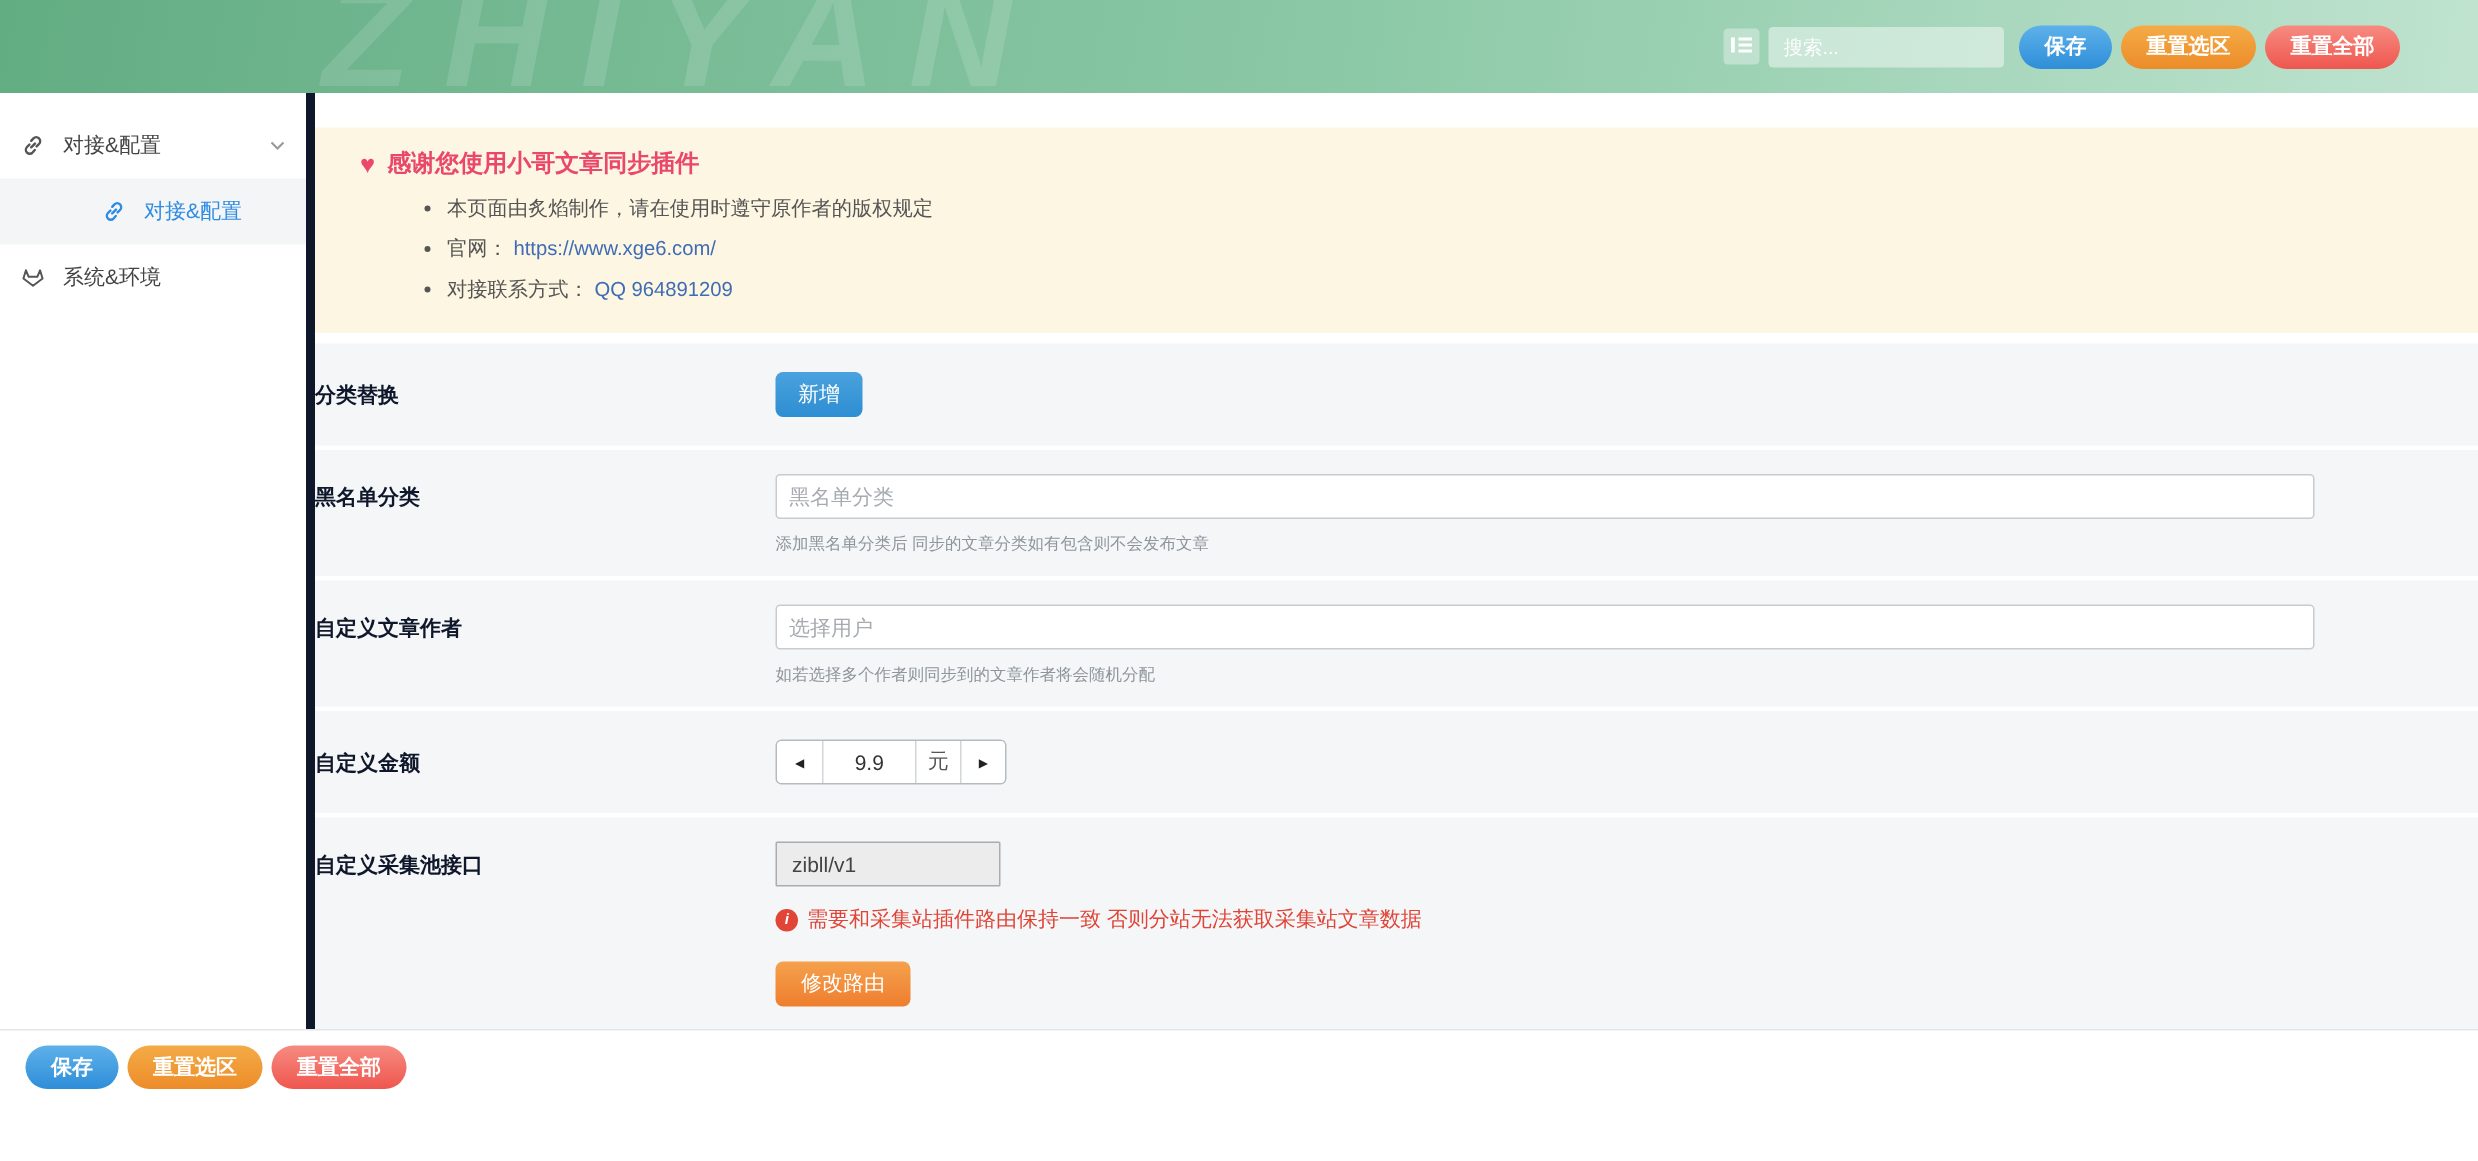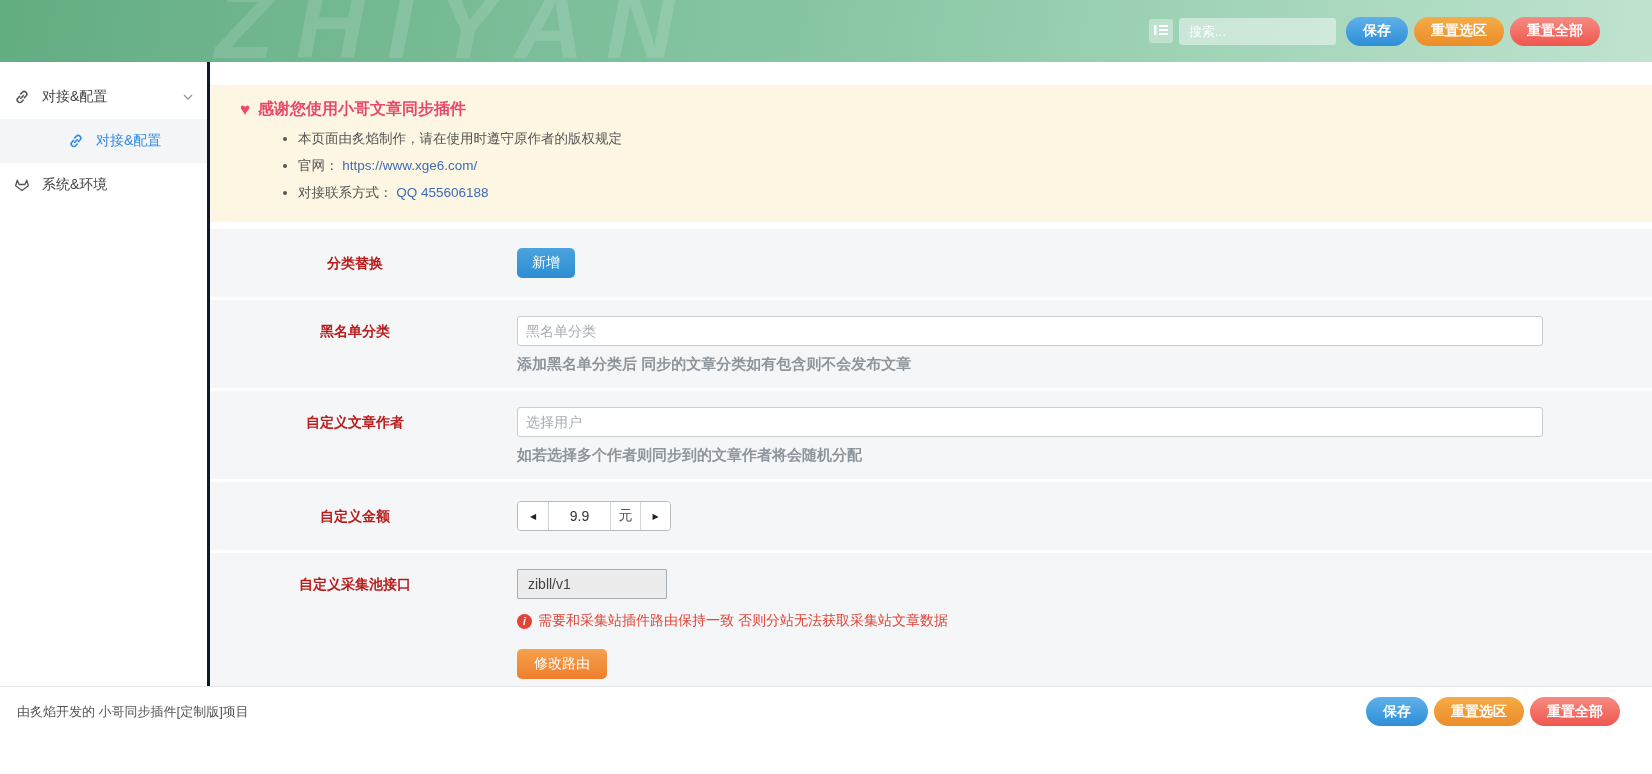--- a/index.html
+++ b/index.html
@@ -22,51 +22,51 @@
     background:rgba(255,255,255,0.45); padding:0 10px; font-size:13px; color:#fff; outline:none; }
   .search-input::placeholder { color:rgba(255,255,255,0.95); }
   .pill { height:29px; border:none; border-radius:15px; color:#fff; font-weight:bold;
     font-size:14px; padding:0 17px; cursor:pointer; }
   .pill-save { background:linear-gradient(180deg,#5eb1ea,#2e8ed8); }
   .pill-reset-sel { background:linear-gradient(180deg,#f4ab46,#ec8c29); }
   .pill-reset-all { background:linear-gradient(180deg,#f68b81,#ef564e); }
 
   
   .layout { flex:1; display:flex; min-height:0; background:#fff; }
-  .sidebar { width:210px; flex:0 0 210px; background:#fff; border-right:3px solid #0f172a; padding-top:13px; }
+  .sidebar { width:210px; flex:0 0 210px; background:#fff; border-right:6px solid #0f172a; padding-top:13px; }
   .side-item { height:44px; display:flex; align-items:center; padding:0 14px; font-size:14px;
     color:#444; cursor:pointer; }
   .side-item .mi { display:flex; align-items:center; color:#555; margin-right:12px; }
   .side-item .chev { margin-left:auto; display:flex; }
   .side-item.child { padding-left:68px; }
   .side-item.active { background:#f4f5f6; color:#2e8be4; }
   .side-item.active .mi { color:#2e8be4; }
 
   
   .main { flex:1; display:flex; flex-direction:column; background:#fff; overflow:hidden; }
   .notice { margin-top:23px; background:#fdf6e2; padding:14px 30px 8px 30px; }
   .notice-title { display:flex; align-items:center; gap:8px; color:#e9486b; font-weight:bold; font-size:16px; }
   .heart { color:#ed486b; font-size:17px; line-height:1; }
   .notice ul { margin:10px 0 12px 0; padding-left:58px; }
   .notice li { color:#555; font-size:13.5px; margin:9px 0; }
   .link { color:#3f6cb5; cursor:pointer; }
 
   .row { background:#f4f6f8; display:flex; margin-top:3px; }
   .row.first { margin-top:7px; }
-  .row-label { width:290px; flex:0 0 290px; text-align:center; font-size:14px; font-weight:bold;
-    color:#b91c1c; line-height:30px; }
+  .row-label { width:290px; flex:0 0 290px; text-align:left; font-size:14px; font-weight:bold;
+    color:#0f172a; line-height:30px; }
   .row-control { margin-left:17px; flex:1; padding-right:109px; }
   .pad-sm { padding-top:19px; padding-bottom:19px; }
   .pad-md { padding-top:16px; padding-bottom:14px; }
   .pad-lg { padding-top:16px; padding-bottom:18px; }
 
   .text-input { width:100%; height:30px; border:1px solid #c8ccd0; border-radius:3px;
     background:#fff; padding:0 8px; font-size:14px; color:#333; outline:none; }
   .text-input::placeholder { color:#a7abb0; }
-  .help { margin-top:9px; font-size:15px; color:#8e959b;font-weight:bold; }
+  .help { margin-top:9px; font-size:11px; color:#8e959b; }
 
   .btn-add { background:linear-gradient(180deg,#4ba2de,#2d8ed2); color:#fff; border:none;
     border-radius:5px; height:30px; padding:0 15px; font-size:14px; cursor:pointer; }
 
   .stepper { display:inline-flex; height:30px; border:1px solid #b5babf; border-radius:4px;
     background:#fff; overflow:hidden; }
   .stepper > * { display:flex; align-items:center; justify-content:center; }
   .step-btn { width:30px; border:none; background:#fff; font-size:8px; color:#222; cursor:pointer; }
   .step-sep { border-left:1px solid #d2d6d9 !important; }
   .step-value { width:62px; border:none; text-align:center; font-size:14px; color:#333; outline:none;
@@ -161,21 +161,21 @@
         <ul>
           <li>
             <span>本页面由炙焰制作，请在使用时遵守原作者的版权规定</span>
           </li>
           <li>
             <span>官网：</span>
             <a class="link">https://www.xge6.com/</a>
           </li>
           <li>
             <span>对接联系方式：</span>
-            <a class="link">QQ 455606188</a>
+            <a class="link">QQ 964891209</a>
           </li>
         </ul>
       </div>
 
       <div class="row first pad-sm">
         <div class="row-label">分类替换</div>
         <div class="row-control">
           <button class="btn-add">新增</button>
         </div>
       </div>
@@ -221,21 +221,20 @@
             <span>需要和采集站插件路由保持一致 否则分站无法获取采集站文章数据</span>
           </div>
           <button class="btn-route">修改路由</button>
         </div>
       </div>
 
     </div>
   </div>
 
   <div class="footer">
-    <div class="footer-text">由炙焰开发的 小哥同步插件[定制版]项目</div>
     <div class="footer-right">
       <button class="pill pill-save">保存</button>
       <button class="pill pill-reset-sel">重置选区</button>
       <button class="pill pill-reset-all">重置全部</button>
     </div>
   </div>
 
 </div>
 
 </body></html>

